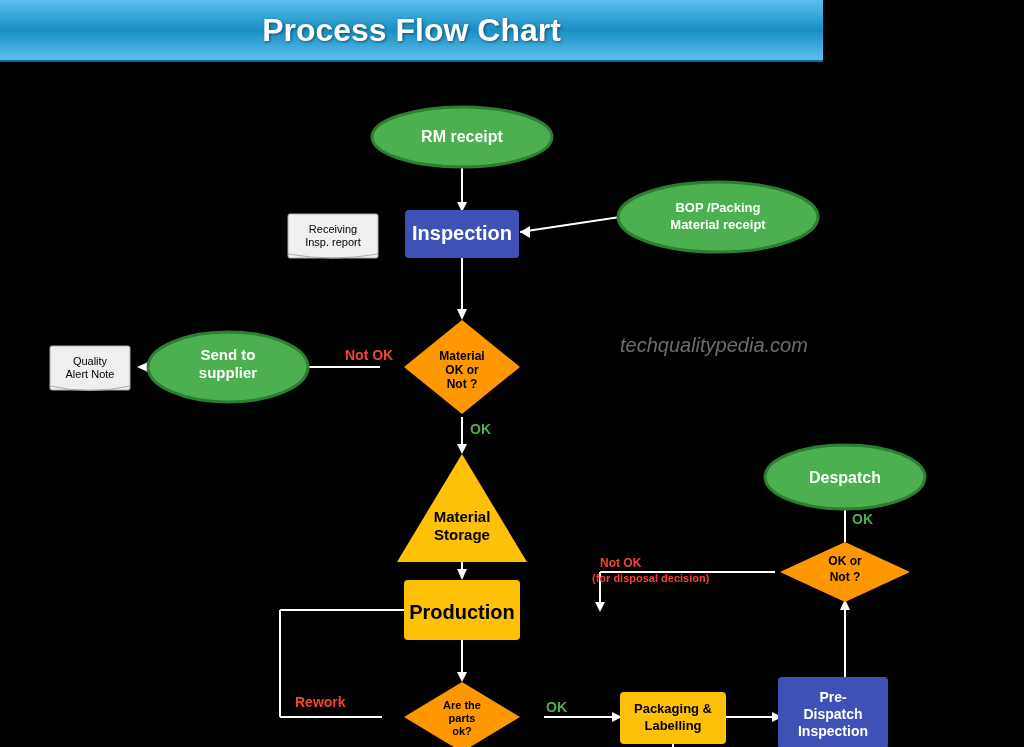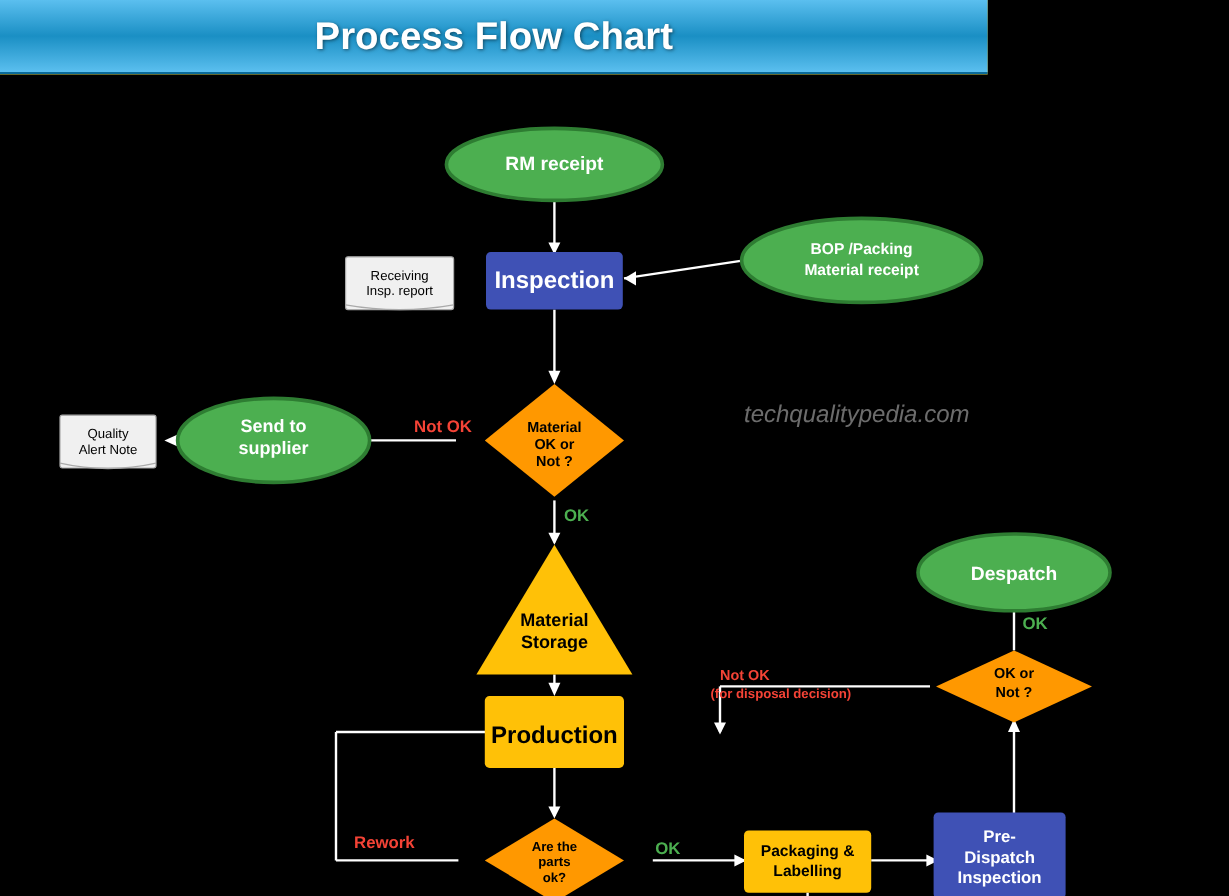--- a/index.html
+++ b/index.html
@@ -6,21 +6,21 @@
     body {
       background: #000;
       width: 1024px;
       height: 747px;
       font-family: Arial, sans-serif;
       overflow: hidden;
     }
     .main-container {
       width: 823px;
       height: 747px;
-      background: #eab308;
+      background: #5eead4;
       position: relative;
     }
     .header {
       width: 100%;
       height: 62px;
       background: linear-gradient(180deg, #5bbfef 0%, #1a8fc4 50%, #5bbfef 100%);
       display: flex;
       align-items: center;
       justify-content: center;
       border-bottom: 2px solid #0a6a99;

